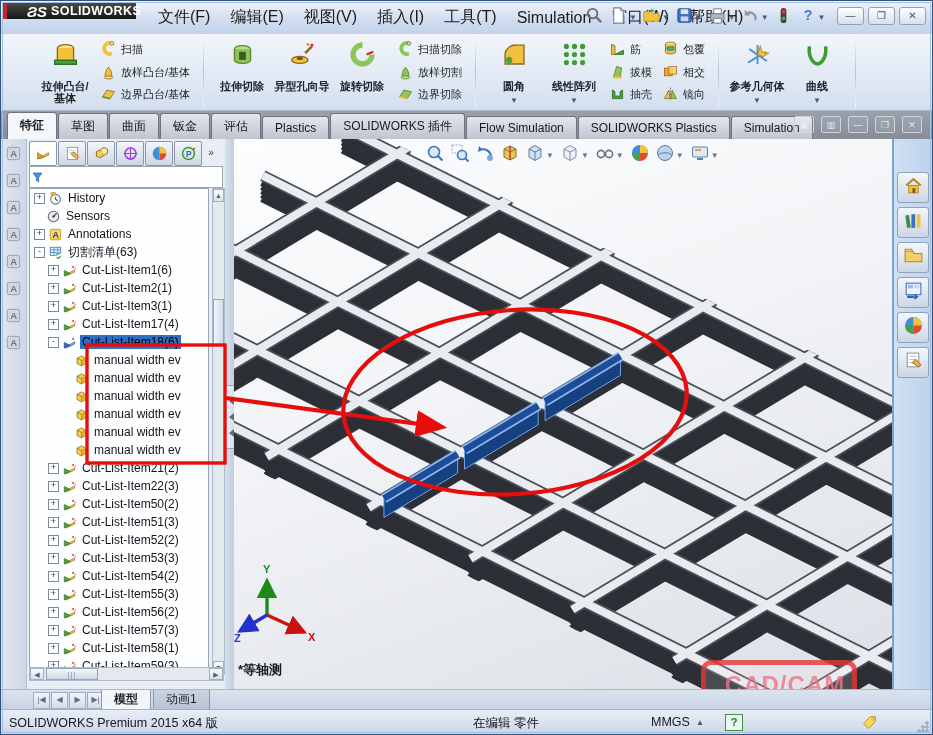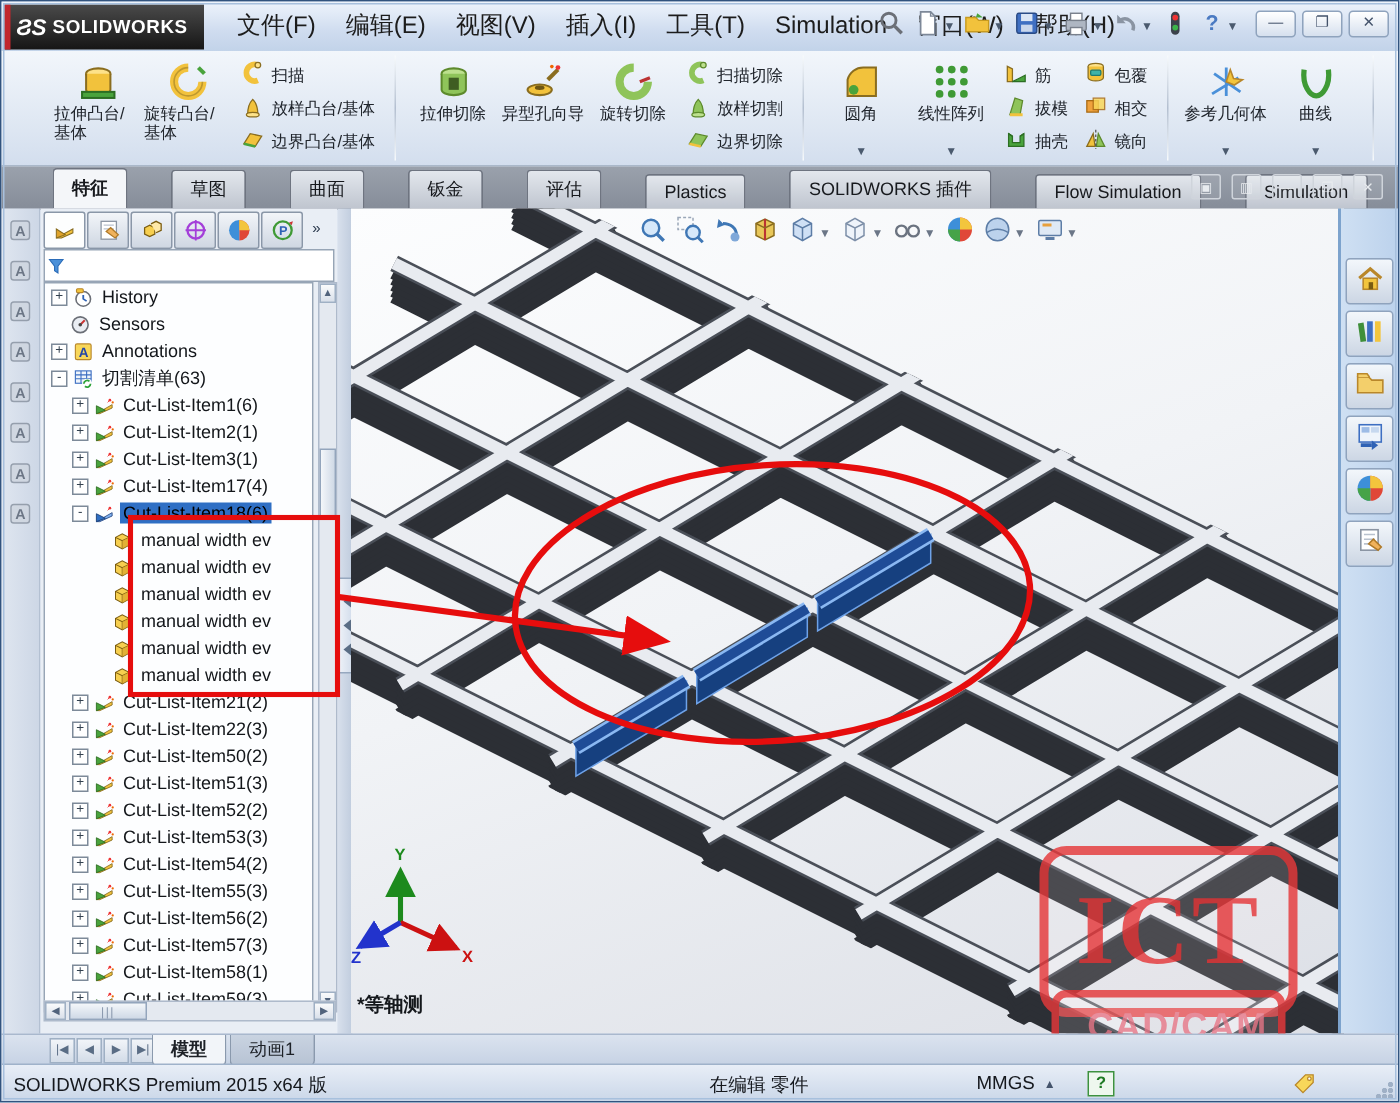--- a/index.html
+++ b/index.html
@@ -1,46 +1,46 @@
 <!DOCTYPE html>
 <html><head>
 <meta charset="utf-8">
 <style>
   html,body{margin:0;padding:0;background:#9db5d0;font-family:"Liberation Sans",sans-serif;}
   #win{position:relative;width:933px;height:735px;background:#dfe8f4;border:1px solid #31537e;box-sizing:border-box;overflow:hidden;}
   #frame-inner{position:absolute;inset:1px;border:1px solid #a7c0dd;pointer-events:none;z-index:60;}
   
   #titlebar{position:absolute;left:0;top:0;width:100%;height:33px;background:linear-gradient(#eef4fc,#cfdcef 60%,#c2d3e9);border-bottom:1px solid #9fb4cf;}
-  #logo{position:absolute;left:2px;top:2px;width:133px;height:30px;background:linear-gradient(#4a4a4a,#161616);display:flex;align-items:center;gap:4px;padding-left:8px;box-sizing:border-box;}
+  #logo{position:absolute;left:2px;top:2px;width:133px;height:16px;background:linear-gradient(#4a4a4a,#161616);display:flex;align-items:center;gap:4px;padding-left:24px;box-sizing:border-box;}
   #logo .redbar{position:absolute;left:0;top:0;width:4px;height:100%;background:#c1272d;}
   #logo .ds{color:#fff;font-style:italic;font-weight:bold;font-size:15px;}
   #logo .brand{color:#fff;font-weight:bold;font-size:12.5px;letter-spacing:.4px;}
   #menus{position:absolute;left:148px;top:0;height:33px;display:flex;align-items:center;gap:2px;}
   .menu-item{font-size:16px;color:#1c1c1c;padding:4px 9px;border-radius:3px;}
   #qat{position:absolute;left:582px;top:0;height:33px;display:flex;align-items:center;gap:1px;}
   .qat-btn{display:flex;align-items:center;padding:2px 2px;border-radius:3px;}
   .qat-caret{font-size:8px;color:#4b5a6e;margin-left:1px;}
   #winbtns{position:absolute;right:6px;top:6px;display:flex;gap:4px;}
   .winbtn{width:25px;height:16px;border:1px solid #8fa3bd;border-radius:3px;background:linear-gradient(#ffffff,#d6e0ee);display:flex;align-items:center;justify-content:center;font-size:10px;color:#44536b;line-height:1;}
   
   #ribbon{position:absolute;left:0;top:33px;width:100%;height:77px;background:linear-gradient(#f2f6fb,#dde6f2 70%,#d3deee);border-bottom:1px solid #aab8ca;display:flex;align-items:stretch;padding-left:28px;box-sizing:border-box;}
   .rib-group{display:flex;align-items:stretch;padding:3px 6px;}
   .rib-sep{width:1px;background:linear-gradient(#f7fafc,#b3bfd0,#f7fafc);margin:3px 2px;}
   .rib-large{display:flex;flex-direction:column;align-items:center;justify-content:flex-start;width:58px;padding:2px 1px;border-radius:3px;}
   .rib-large .ric{height:30px;display:flex;align-items:center;}
-  .rib-large .rlabel{font-size:11px;color:#20252c;text-align:left;line-height:1.15;margin-top:1px;}
+  .rib-large .rlabel{font-size:11px;color:#20252c;text-align:center;line-height:1.15;margin-top:11px;font-weight:bold;}
   .rib-large .rdd{font-size:8px;color:#4b5a6e;margin-top:auto;}
   .rib-stack{display:flex;flex-direction:column;justify-content:space-between;padding:2px 2px;}
   .rib-small{display:flex;align-items:center;gap:4px;font-size:11px;color:#20252c;padding:1px 3px;border-radius:3px;}
   .rib-inst{flex-direction:row;width:auto;align-items:center;gap:5px;padding:2px 10px;}
   .rib-inst .rlabel{font-size:12px;}
   
   #tabstrip{position:absolute;left:0;top:110px;width:100%;height:28px;background:linear-gradient(#9aa1ac,#868d99);border-bottom:1px solid #6e7480;}
   #cmdtabs{position:absolute;left:6px;bottom:0;display:flex;align-items:flex-end;}
-  .cmdtab{font-size:12px;color:#17191d;background:linear-gradient(#e3e7ed,#bfc5cf);border:1px solid #6e7480;border-bottom:none;padding:4px 12px 4px;margin-right:1px;border-radius:3px 3px 0 0;margin-left:28px;}
+  .cmdtab{font-size:12px;color:#17191d;background:linear-gradient(#e3e7ed,#bfc5cf);border:1px solid #6e7480;border-bottom:none;padding:4px 12px 4px;margin-right:1px;border-radius:3px 3px 0 0;}
   .cmdtab.active{background:#f4f6f9;font-weight:bold;padding-bottom:5px;}
   #docbtns{position:absolute;right:10px;top:5px;display:flex;gap:7px;align-items:center;}
   .docbtn{width:18px;height:15px;border:1px solid #cfd4db;border-radius:2px;color:#e8ebef;font-size:9px;display:flex;align-items:center;justify-content:center;background:rgba(255,255,255,.08);}
   
   #main{position:absolute;left:0;top:138px;width:100%;height:550px;}
   #lefttools{position:absolute;left:0;top:0;width:26px;height:100%;background:linear-gradient(90deg,#dfe6f0,#cdd7e6);border-right:1px solid #b3c0d2;display:flex;flex-direction:column;align-items:center;padding-top:4px;gap:7px;box-sizing:border-box;}
   .ltool{width:20px;height:20px;display:flex;align-items:center;justify-content:center;opacity:.85;}
   #treepanel{position:absolute;left:26px;top:0;width:198px;height:100%;background:#e9eef5;}
   #treetabs{position:absolute;left:2px;top:2px;display:flex;gap:1px;}
   .treetab{width:26px;height:23px;border:1px solid #8a97a8;background:linear-gradient(#f2f5f9,#cfd7e2);border-radius:2px;display:flex;align-items:center;justify-content:center;}
@@ -195,30 +195,20 @@
         <div class="rib-large">
           <span class="ric">
             <svg width="27" height="27" viewBox="0 0 20 20">
               <ellipse cx="10" cy="6" rx="6" ry="2.6" fill="#fde28a" stroke="#8a6d1f"></ellipse>
               <path d="M4 6v8c0 1.4 2.7 2.6 6 2.6s6-1.2 6-2.6V6" fill="#f2c23c" stroke="#8a6d1f"></path>
               <rect x="2" y="15" width="16" height="3" fill="#49a33c" stroke="#2c6e23"></rect>
             </svg>
           </span>
           <span class="rlabel">拉伸凸台/基体</span>
         </div>
-        <div class="rib-large">
-          <span class="ric">
-            <svg width="27" height="27" viewBox="0 0 20 20">
-              <path d="M10 3a7 7 0 1 0 7 7" fill="none" stroke="#f2c23c" stroke-width="4"></path>
-              <path d="M10 3a7 7 0 1 0 7 7" fill="none" stroke="#8a6d1f" stroke-width=".8" opacity=".5"></path>
-              <path d="M15 3l3 3" stroke="#49a33c" stroke-width="2"></path>
-            </svg>
-          </span>
-          <span class="rlabel">旋转凸台/基体</span>
-        </div>
         <div class="rib-stack">
           <div class="rib-small">
             <span class="ric"><svg width="17" height="17" viewBox="0 0 20 20">
                 <path d="M14 4a6.5 6.5 0 1 0 0 12" fill="none" stroke="#f2c23c" stroke-width="4.4"></path>
                 <circle cx="14" cy="4" r="2.2" fill="#fde28a" stroke="#8a6d1f"></circle>
               </svg></span>
             <span>扫描</span>
           </div>
           <div class="rib-small">
             <span class="ric"><svg width="17" height="17" viewBox="0 0 20 20">
@@ -401,20 +391,21 @@
   <div id="tabstrip">
     <div id="cmdtabs">
         <div class="cmdtab active">特征</div>
         <div class="cmdtab">草图</div>
         <div class="cmdtab">曲面</div>
         <div class="cmdtab">钣金</div>
         <div class="cmdtab">评估</div>
         <div class="cmdtab">Plastics</div>
         <div class="cmdtab">SOLIDWORKS 插件</div>
         <div class="cmdtab">Flow Simulation</div>
+        <div class="cmdtab">SOLIDWORKS Plastics</div>
         <div class="cmdtab">Simulation</div>
       </div>
     <div id="docbtns">
       <div class="docbtn">▣</div>
       <div class="docbtn">▥</div>
       <div class="docbtn">—</div>
       <div class="docbtn">❐</div>
       <div class="docbtn">✕</div>
     </div>
   </div>
@@ -987,23 +978,20 @@
           </defs>
    <line x1="33" y1="56" x2="33" y2="22" stroke="#1d8a1d" stroke-width="3.4" marker-end="url(#ah)"></line>
    <line x1="33" y1="56" x2="70" y2="73" stroke="#cc1111" stroke-width="3.4" marker-end="url(#ah)"></line>
    <line x1="33" y1="56" x2="6" y2="72" stroke="#2233cc" stroke-width="3.4" marker-end="url(#ah)"></line>
    <text x="29" y="14" font-size="11" font-weight="bold" fill="#1d8a1d">Y</text>
    <text x="74" y="82" font-size="11" font-weight="bold" fill="#cc1111">X</text>
    <text x="0" y="83" font-size="11" font-weight="bold" fill="#2233cc">Z</text>
         </svg>
       <div id="viewlabel">*等轴测</div>
       <div id="watermark">
-        <div id="wm-top">
-            <span>ICT</span>
-          </div>
         <div id="wm-bottom">
             <span>CAD/CAM</span>
           </div>
       </div>
     </div>
 
     <div id="taskpane">
         <div id="tp-stack">
           <div class="tp-btn">
             <span><svg width="21" height="21" viewBox="0 0 20 20">

